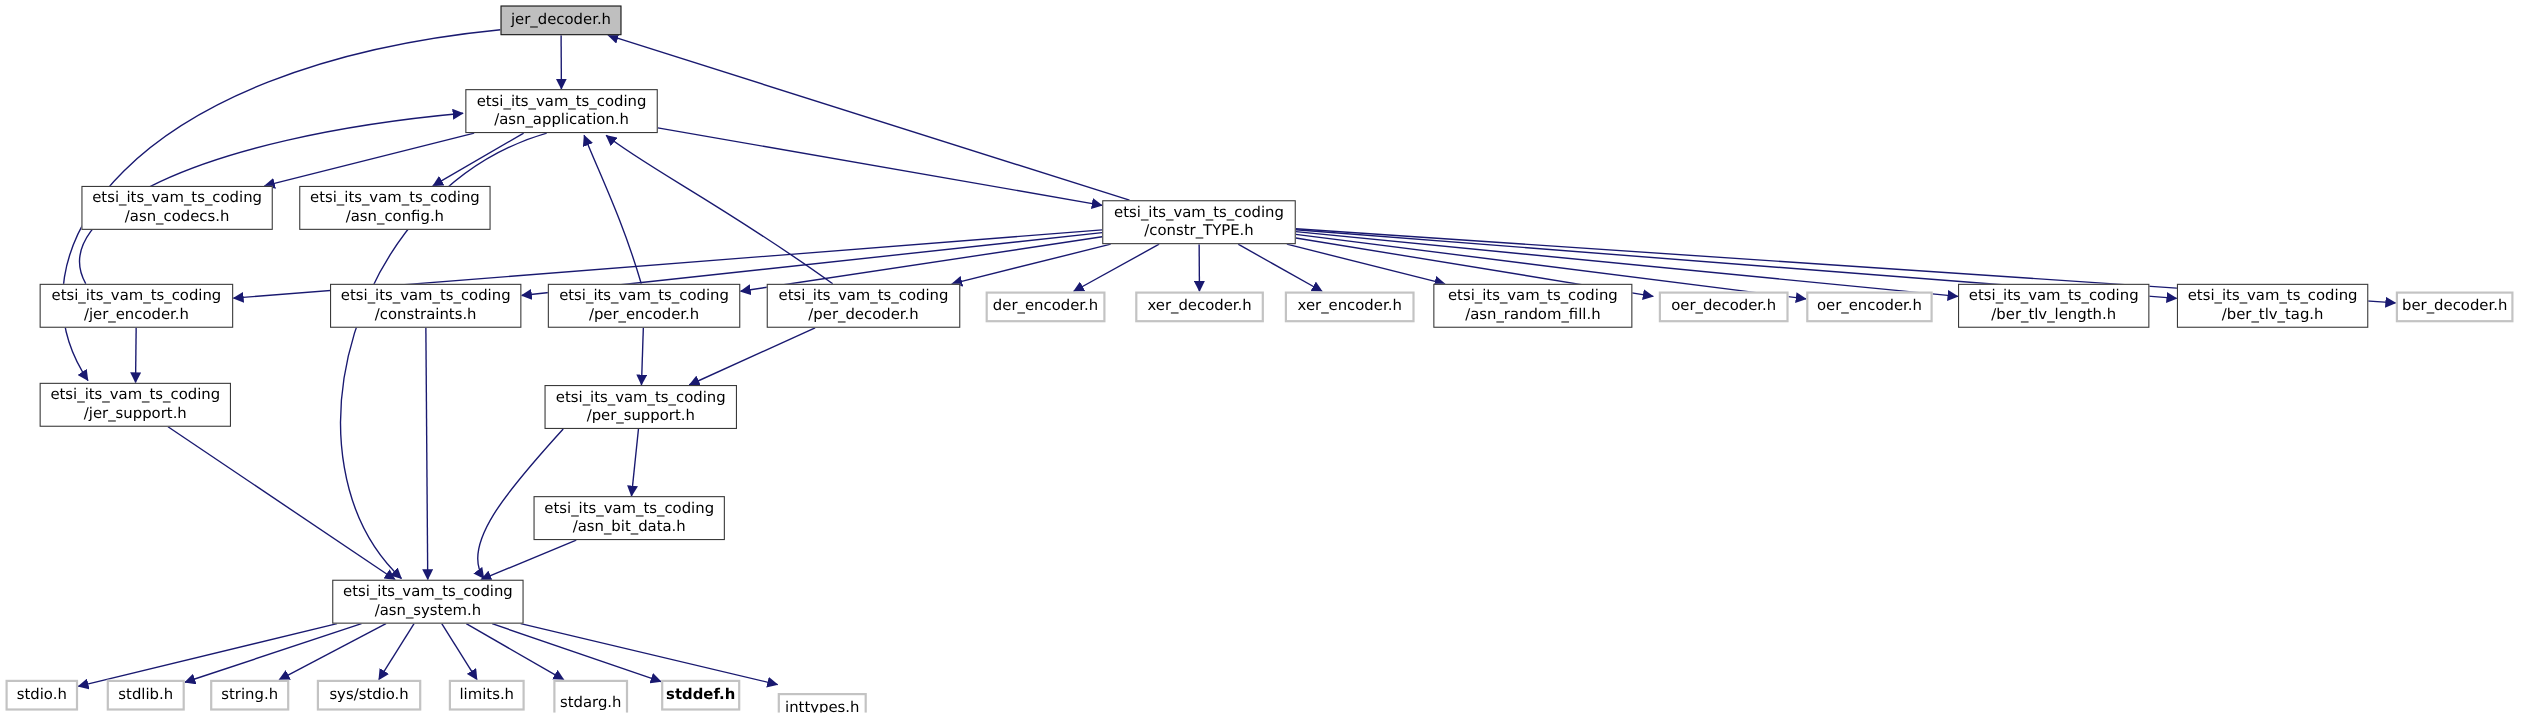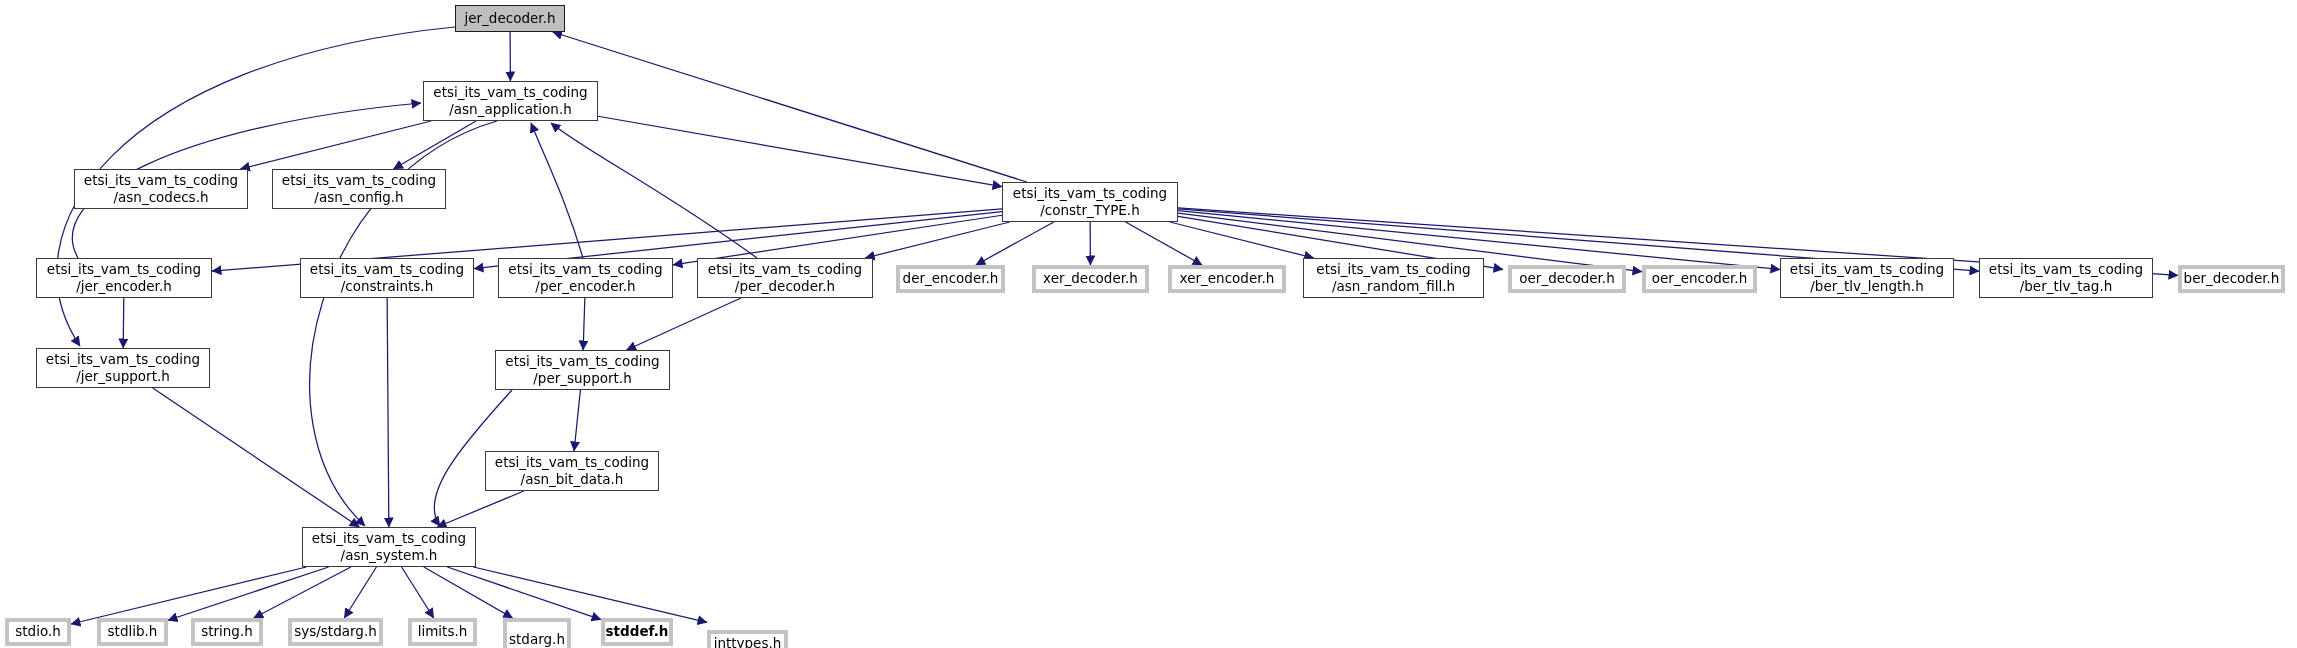--- a/index.html
+++ b/index.html
@@ -9,21 +9,21 @@
   }
   #edge-layer{position:absolute;left:0;top:0;width:2297px;height:648px;}
   .node{
     position:absolute;box-sizing:border-box;background:#ffffff;
     display:flex;flex-direction:column;align-items:center;justify-content:center;
     font-size:13.5px;line-height:1.28;color:#000000;text-align:center;
     white-space:nowrap;
   }
   .node.internal{border:1px solid #3a3a3a;cursor:pointer;}
   .node.current{border:1.6px solid #1c1c1c;background:#bfbfbf;}
-  .node.external{border:4px solid #fca5a5;}
+  .node.external{border:2px solid #fca5a5;}
   .node div{pointer-events:none;}
   path.edge{fill:none;stroke-width:1.25px;}
 </style>
 </head>
 <body>
 
 <div id="stage">
   <svg id="edge-layer" width="2297" height="648" viewBox="0 0 2297 648" xmlns="http://www.w3.org/2000/svg">
     <defs>
       <marker id="arrowhead" markerUnits="userSpaceOnUse" markerWidth="12" markerHeight="10" refX="9.5" refY="5" orient="auto">
@@ -157,21 +157,21 @@
       <div class="node external" style="left: 5px; top: 618px; width: 66px; height: 28px; border-color: rgb(195, 195, 195);">
         <div>stdio.h</div>
       </div>
       <div class="node external" style="left: 97px; top: 618px; width: 71px; height: 28px; border-color: rgb(195, 195, 195);">
         <div>stdlib.h</div>
       </div>
       <div class="node external" style="left: 191px; top: 618px; width: 72px; height: 28px; border-color: rgb(195, 195, 195);">
         <div>string.h</div>
       </div>
       <div class="node external" style="left: 288px; top: 618px; width: 95px; height: 28px; border-color: rgb(195, 195, 195);">
-        <div>sys/stdarg.h</div>
+        <div>sys/stdio.h</div>
       </div>
       <div class="node external" style="left: 408px; top: 618px; width: 69px; height: 28px; border-color: rgb(195, 195, 195);">
         <div>limits.h</div>
       </div>
       <div class="node external" style="left: 503px; top: 618px; width: 68px; height: 44px; border-color: rgb(195, 195, 195); text-align: center;">
         <div>stdarg.h</div>
       </div>
       <div class="node external" style="left: 601px; top: 618px; width: 72px; height: 28px; border-color: rgb(195, 195, 195); font-weight: bold;">
         <div>stddef.h</div>
       </div>

